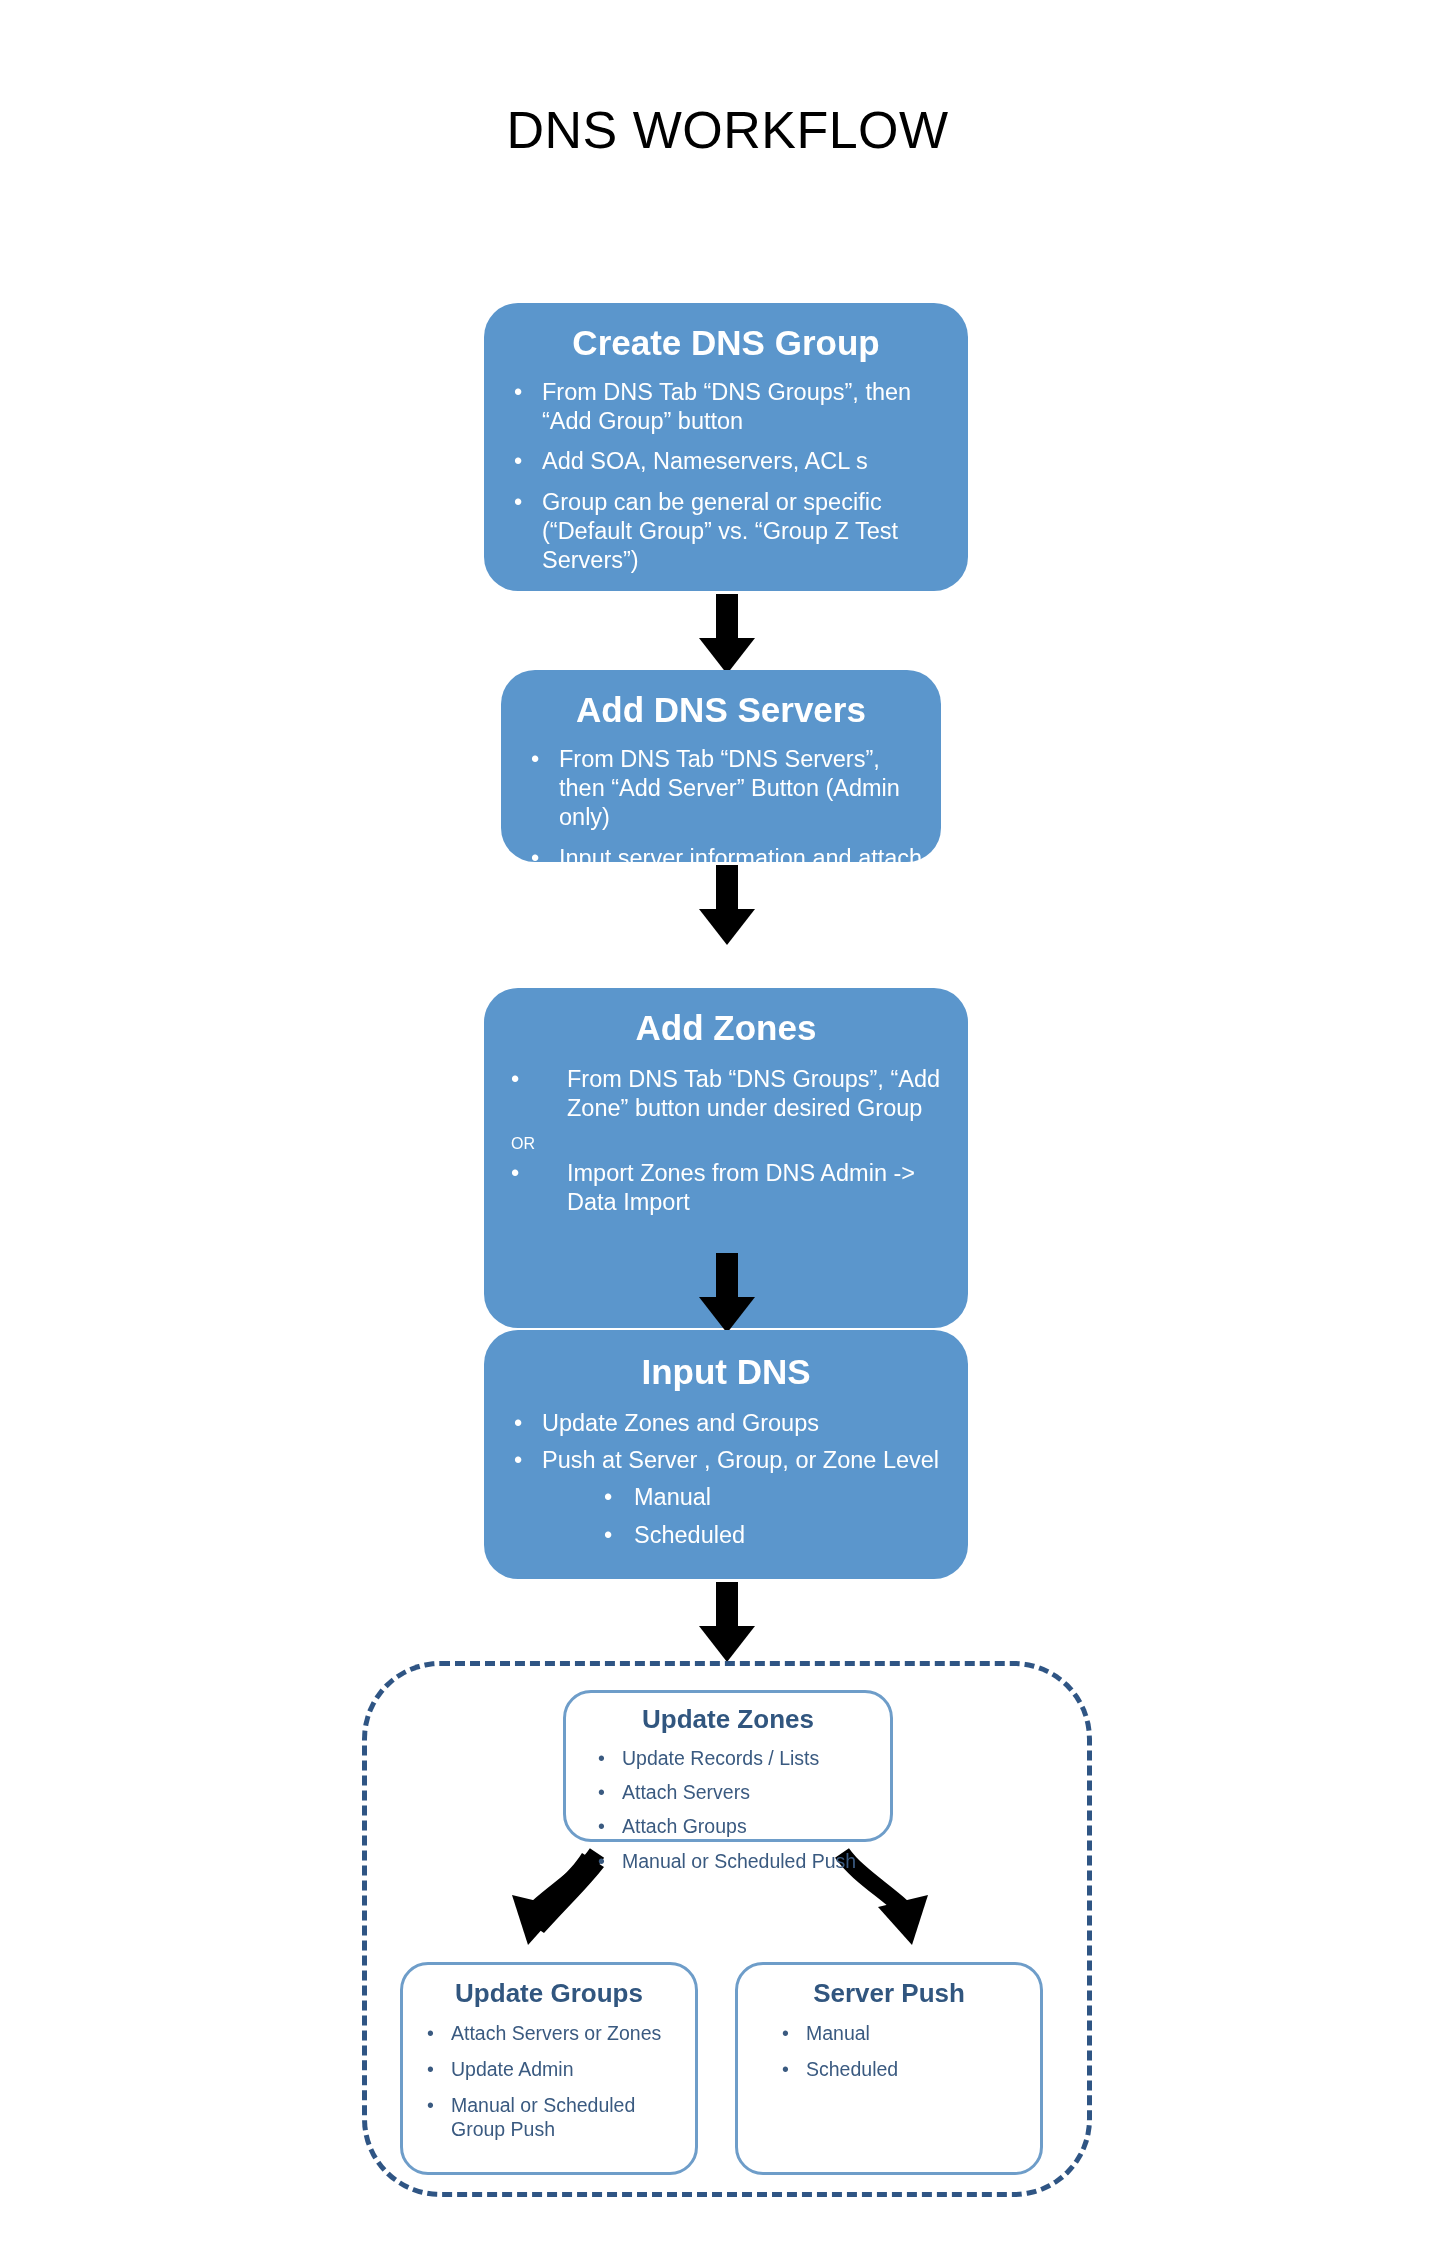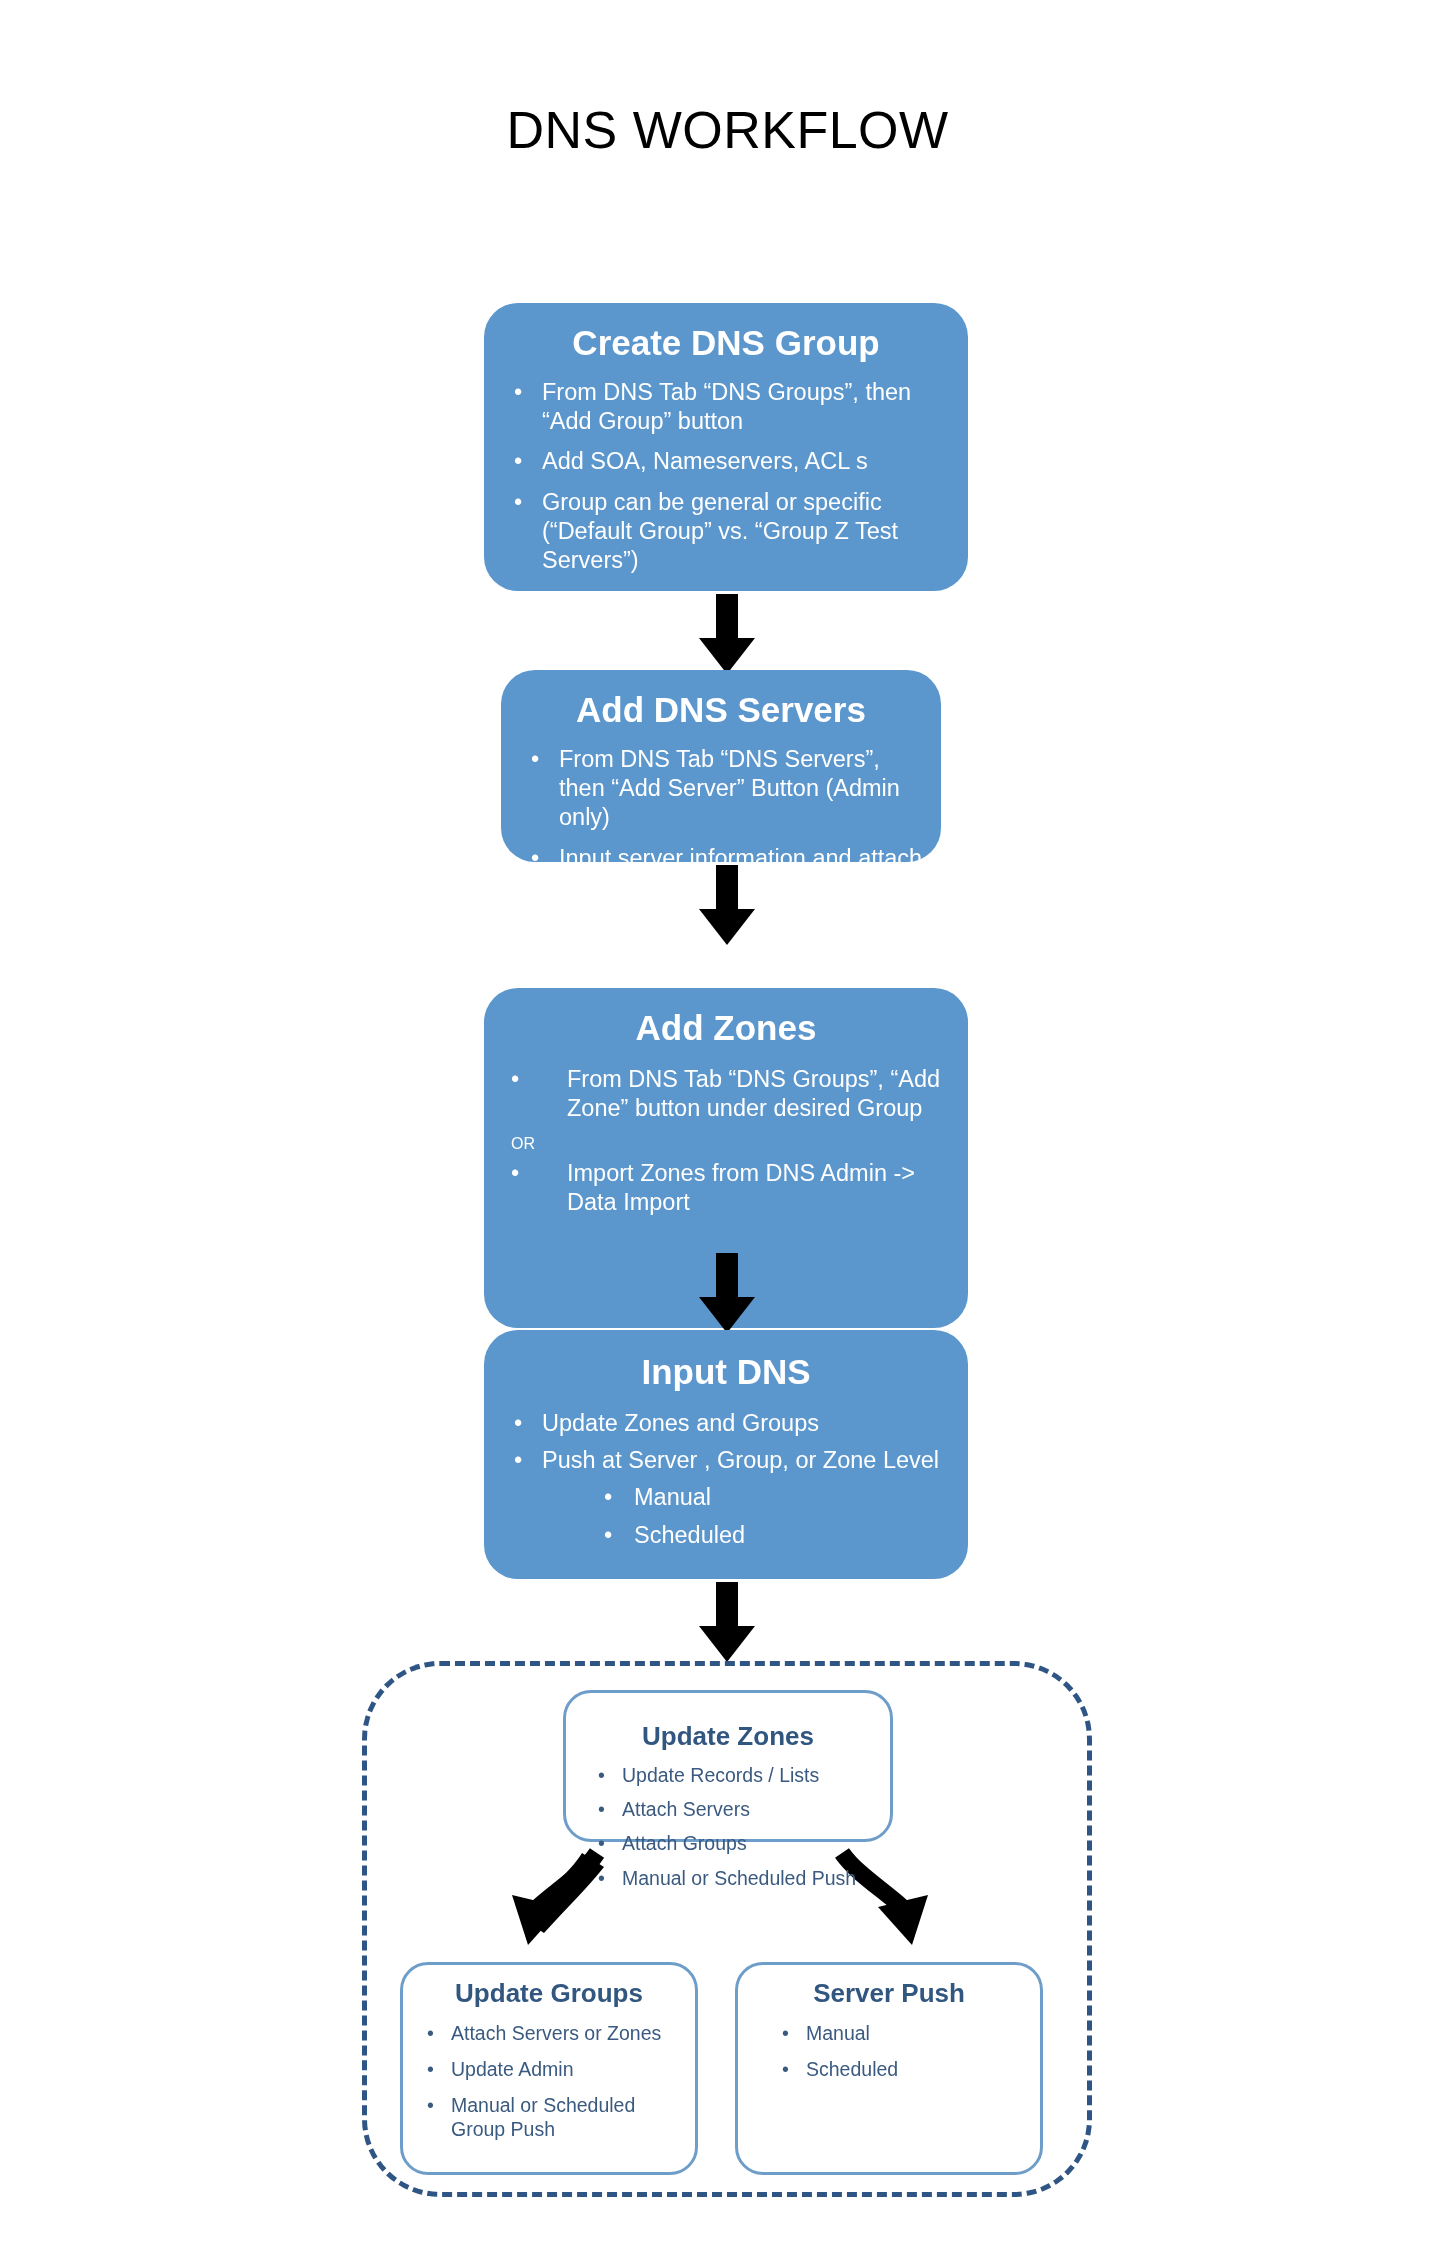--- a/index.html
+++ b/index.html
@@ -167,21 +167,21 @@
     position: relative;
     font-size: 19.5px;
     line-height: 1.2;
     color: #3A5A80;
     margin-bottom: 13px;
   }
   .white-box li .bul { position: absolute; left: 0; top: 0; }
   .white-box li .txt { display: block; padding-left: 24px; }
 
   #box-update-zones { left: 563px; top: 1690px; width: 330px; height: 152px; }
-  #box-update-zones .box-title { margin-top: 29px; }
+  #box-update-zones .box-title { margin-top: 12px; }
   #box-update-zones ul { margin-top: 13px; padding-left: 32px; }
   #box-update-zones li { margin-bottom: 11px; }
 
   #box-update-groups { left: 400px; top: 1962px; width: 298px; height: 213px; }
   #box-update-groups .box-title { margin-top: 14px; }
   #box-update-groups ul { margin-top: 14px; padding-left: 24px; padding-right: 12px; }
 
   #box-server-push { left: 735px; top: 1962px; width: 308px; height: 213px; }
   #box-server-push .box-title { margin-top: 14px; }
   #box-server-push ul { margin-top: 14px; padding-left: 44px; }

